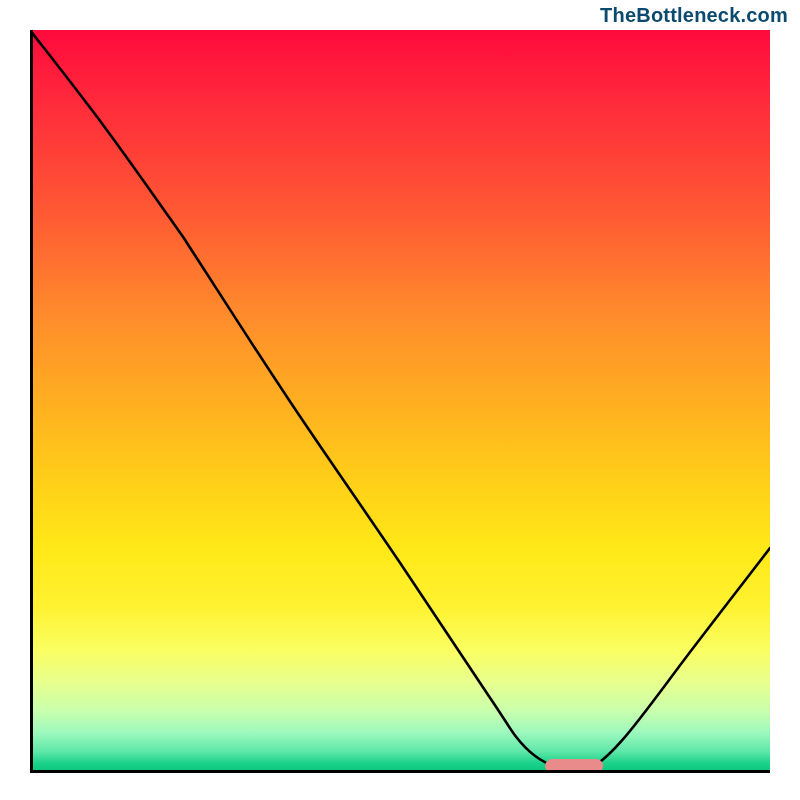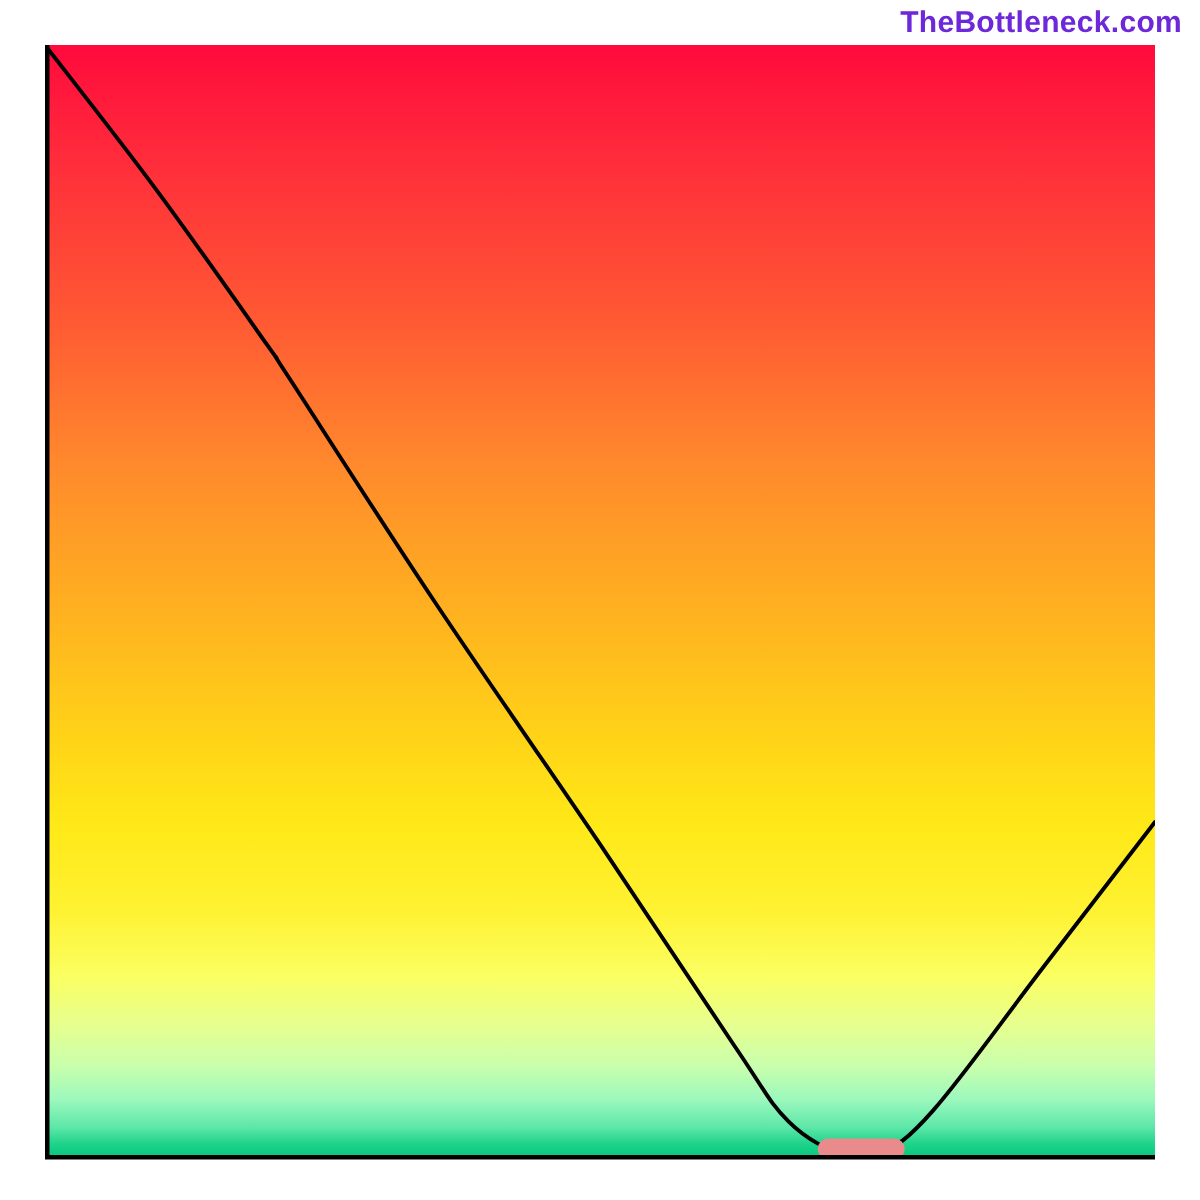--- a/index.html
+++ b/index.html
@@ -74,21 +74,21 @@
     width: 740px;
     height: 740px;
     overflow: visible;
   }
   .watermark {
     position: absolute;
     top: 4px;
     right: 12px;
     font-size: 20px;
     font-weight: 600;
-    color: #6d28d9;
+    color: #0c4a6e;
     letter-spacing: 0.2px;
     text-align: center;
   }
   .marker {
     position: absolute;
     width: 58px;
     height: 14px;
     background: #e98b8b;
     border-radius: 7px;
     transform: translate(-50%, -50%);

